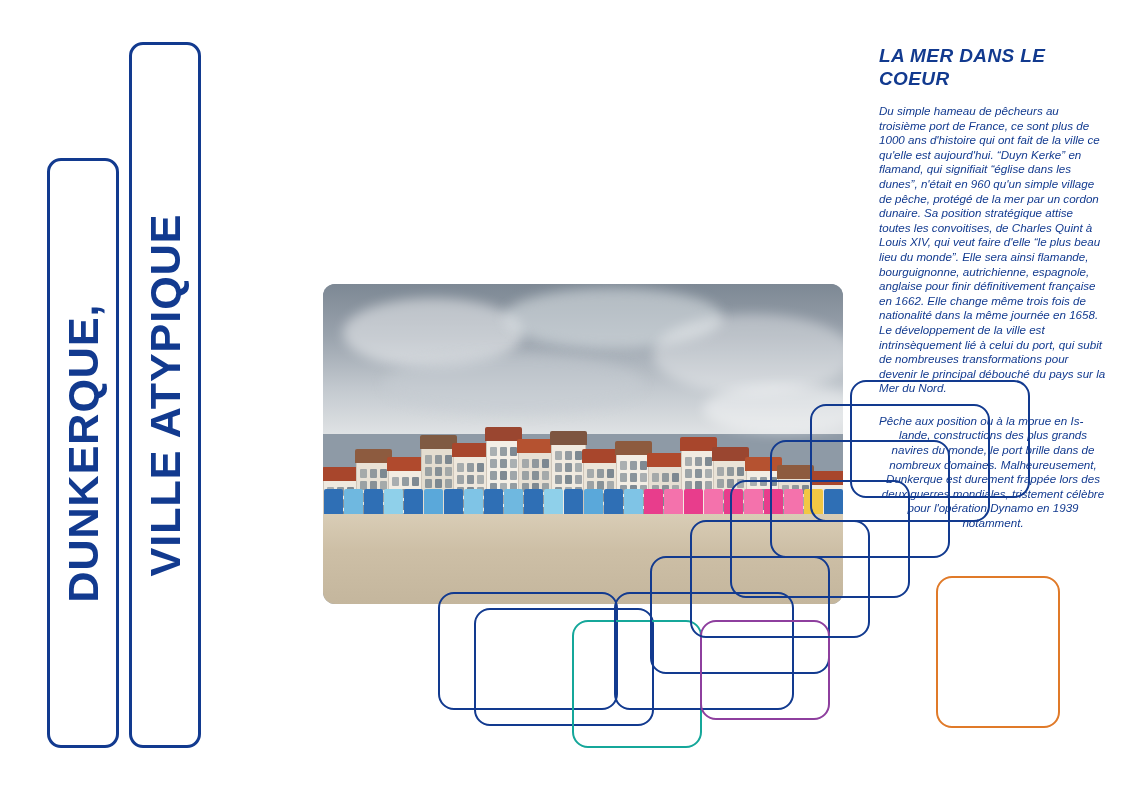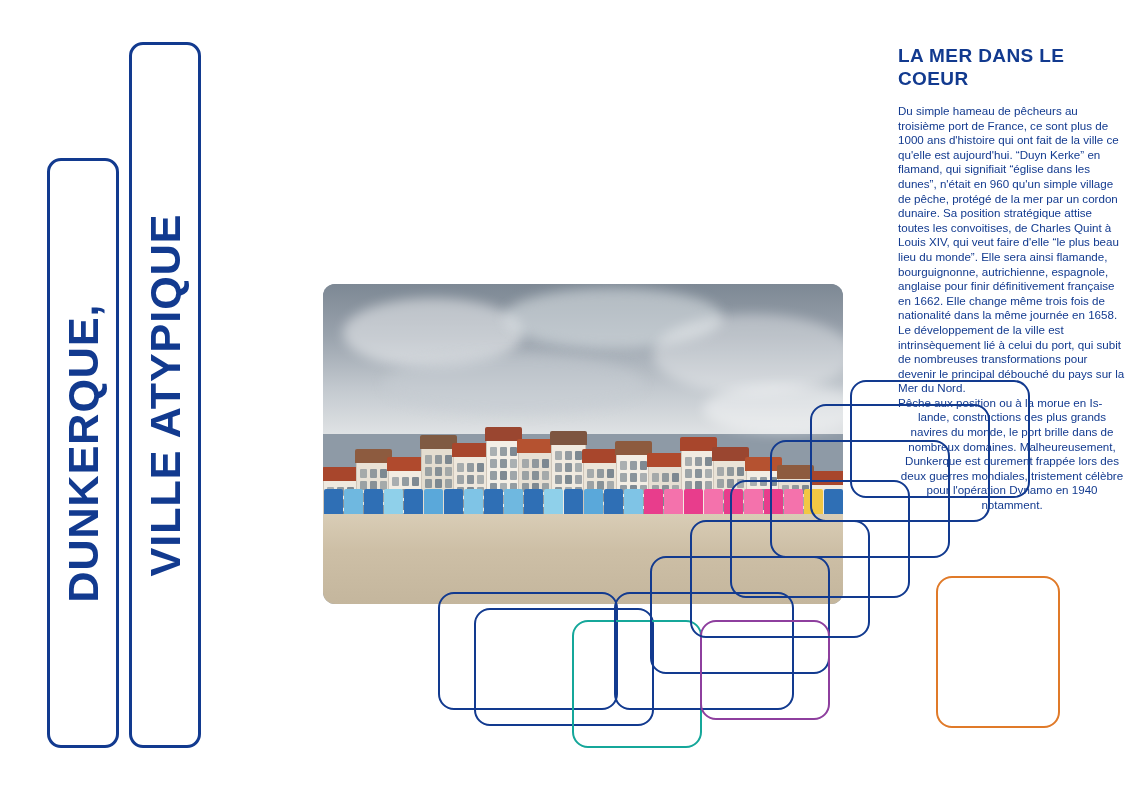--- a/index.html
+++ b/index.html
@@ -145,41 +145,42 @@
   }
   .sand {
     position: absolute;
     left: 0; bottom: 0; width: 100%; height: 28%;
     background: linear-gradient(180deg, #d9cdb6 0%, #cdbfa6 40%, #c4b69d 100%);
   }
 
   
   #right-col {
     position: absolute;
-    left: 898px;
+    left: 879px;
     top: 44px;
     width: 228px;
+    font-style: italic;
   }
   #right-title {
     color: #123a8f;
     font-weight: bold;
     font-size: 19px;
     line-height: 23px;
     letter-spacing: 0.4px;
     text-transform: uppercase;
     margin-bottom: 14px;
   }
   .body-text {
     color: #123a8f;
     font-size: 11.6px;
     line-height: 14.6px;
     text-align: left;
     font-family: "Liberation Sans", sans-serif;
   }
-  #right-p1 { margin-bottom: 0; }
+  #right-p1 { margin-bottom: 18px; }
   #right-p2 {
     text-align: center;
   }
   #right-p2 .first-line {
     display: block;
     text-align: left;
   }
 
   
   .deco {
@@ -553,21 +554,21 @@
         <div class="hut" style="background: rgb(47, 111, 181);"></div>
       </div>
     <div class="sand"></div>
   </div>
 
   <div id="right-col">
     <div id="right-title">LA MER DANS LE COEUR</div>
     <div class="body-text" id="right-p1">Du simple hameau de pêcheurs au troisième port de France, ce sont plus de 1000 ans d'histoire qui ont fait de la ville ce qu'elle est aujourd'hui. “Duyn Kerke” en flamand, qui signifiait “église dans les dunes”, n'était en 960 qu'un simple village de pêche, protégé de la mer par un cordon dunaire. Sa position stratégique attise toutes les convoitises, de Charles Quint à Louis XIV, qui veut faire d'elle “le plus beau lieu du monde”. Elle sera ainsi flamande, bourguignonne, autrichienne, espagnole, anglaise pour finir définitivement française en 1662. Elle change même trois fois de nationalité dans la même journée en 1658. Le développement de la ville est intrinsèquement lié à celui du port, qui subit de nombreuses transformations pour devenir le principal débouché du pays sur la Mer du Nord.</div>
     <div class="body-text" id="right-p2">
       <span class="first-line">Pêche aux position ou à la morue en Is-</span>
-      <span>lande, constructions des plus grands navires du monde, le port brille dans de nombreux domaines. Malheureusement, Dunkerque est durement frappée lors des deux guerres mondiales, tristement célèbre pour l'opération Dynamo en 1940 notamment.</span>
+      <span>lande, constructions des plus grands navires du monde, le port brille dans de nombreux domaines. Malheureusement, Dunkerque est durement frappée lors des deux guerres mondiales, tristement célèbre pour l'opération Dynamo en 1939 notamment.</span>
     </div>
   </div>
 
   <div id="deco-layer">
       <div class="deco" style="left: 438px; top: 592px; width: 180px; height: 118px; border-color: rgb(18, 58, 143);"></div>
       <div class="deco" style="left: 474px; top: 608px; width: 180px; height: 118px; border-color: rgb(18, 58, 143);"></div>
       <div class="deco" style="left: 572px; top: 620px; width: 130px; height: 128px; border-color: rgb(21, 167, 154);"></div>
       <div class="deco" style="left: 614px; top: 592px; width: 180px; height: 118px; border-color: rgb(18, 58, 143);"></div>
       <div class="deco" style="left: 650px; top: 556px; width: 180px; height: 118px; border-color: rgb(18, 58, 143);"></div>
       <div class="deco" style="left: 700px; top: 620px; width: 130px; height: 100px; border-color: rgb(142, 63, 158);"></div>

